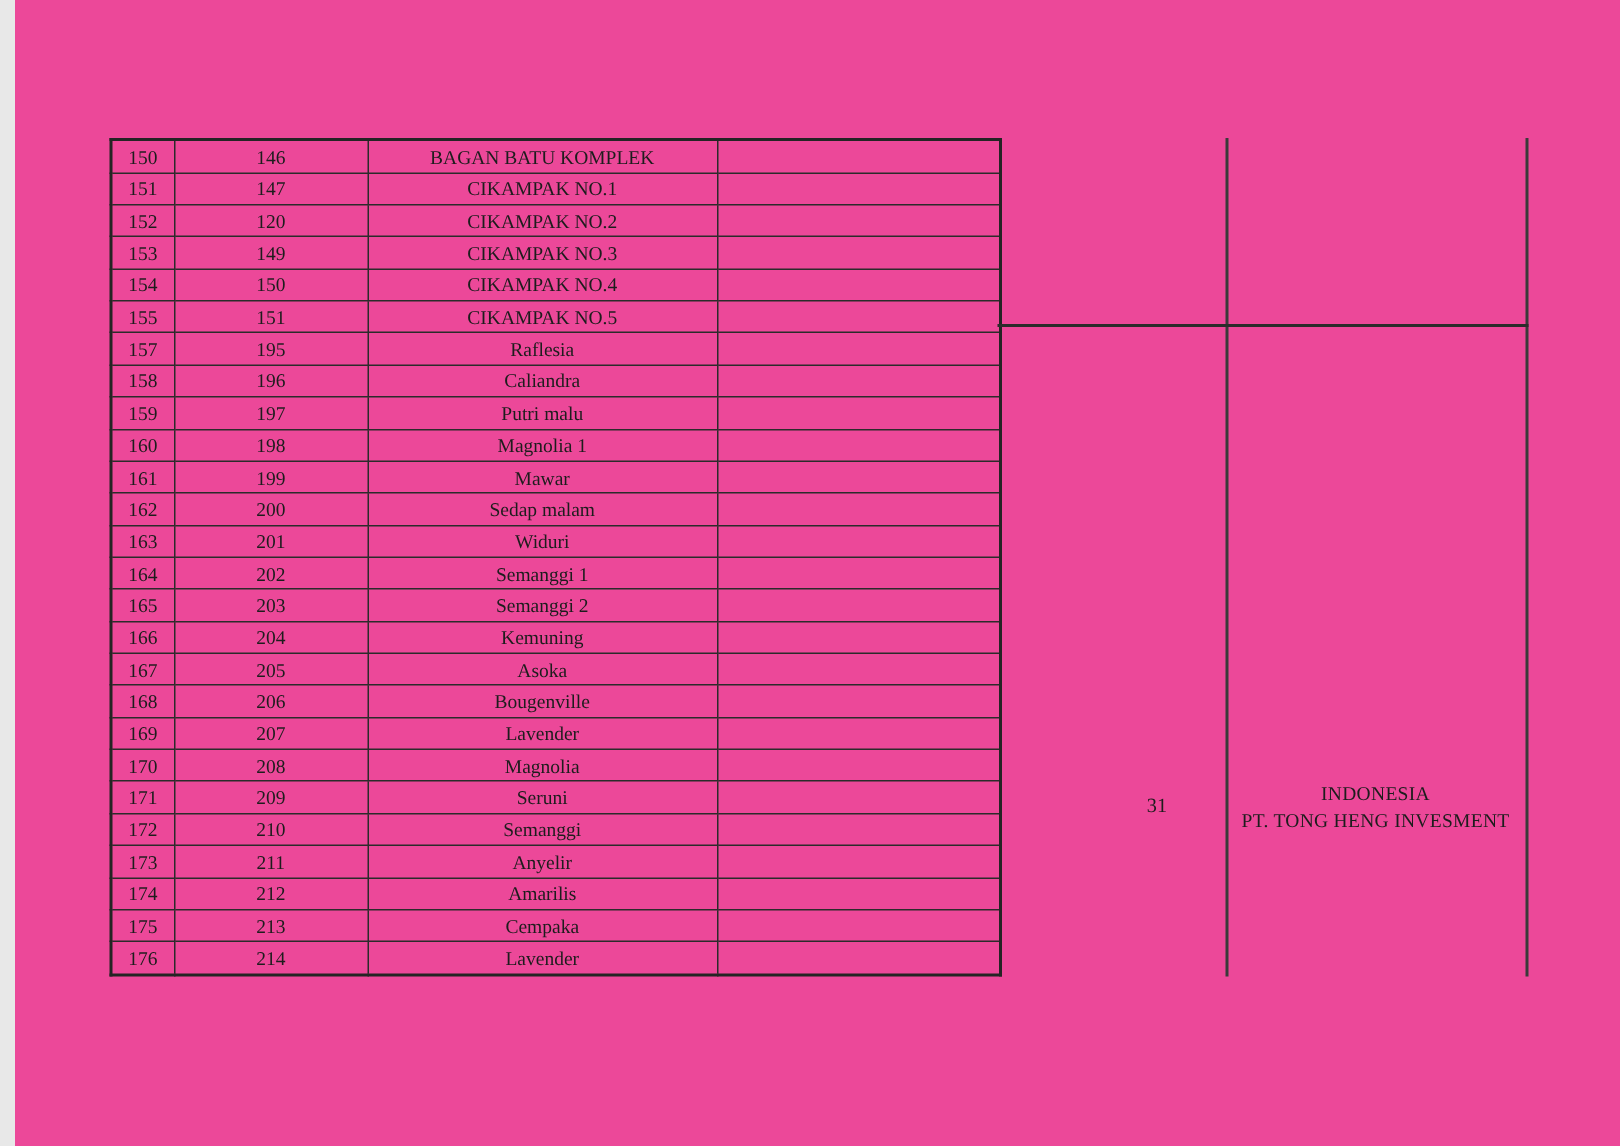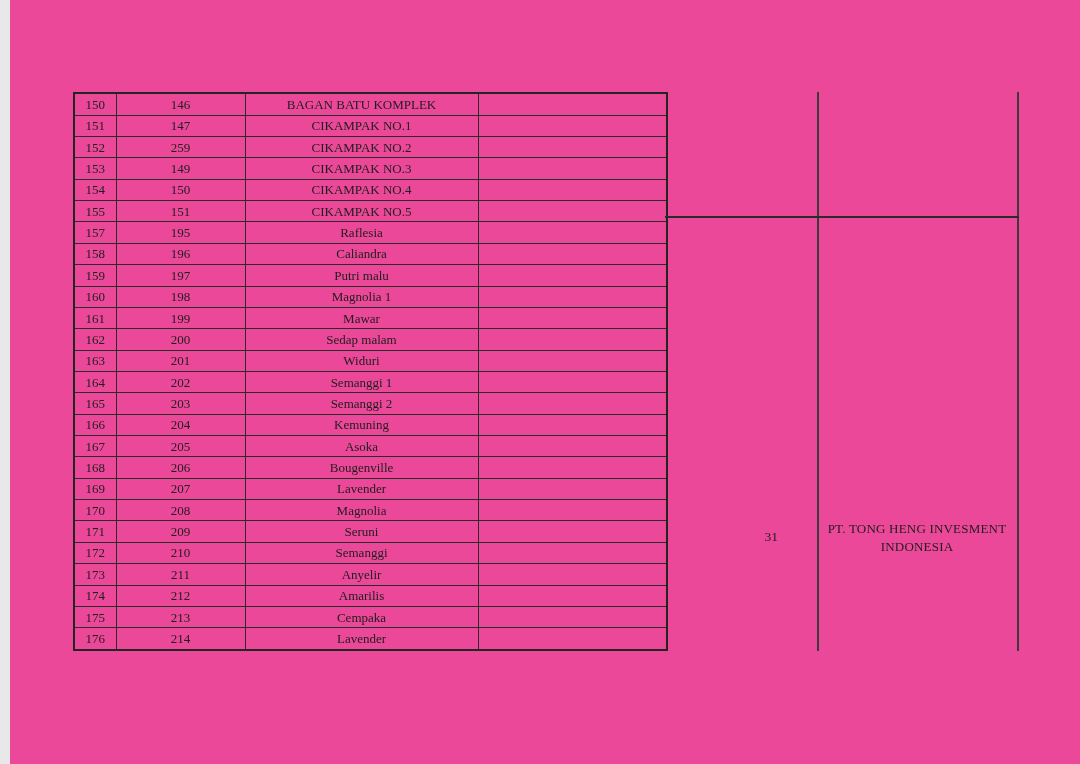--- a/index.html
+++ b/index.html
@@ -97,21 +97,21 @@
         <td></td>
       </tr>
         <tr>
         <td>151</td>
         <td>147</td>
         <td>CIKAMPAK NO.1</td>
         <td></td>
       </tr>
         <tr>
         <td>152</td>
-        <td>259</td>
+        <td>120</td>
         <td>CIKAMPAK NO.2</td>
         <td></td>
       </tr>
         <tr>
         <td>153</td>
         <td>149</td>
         <td>CIKAMPAK NO.3</td>
         <td></td>
       </tr>
         <tr>
@@ -251,17 +251,17 @@
 
   <div class="vline vline-1"></div>
   <div class="vline vline-2"></div>
   <div class="hline-section"></div>
 
   <div class="index-cell">
     <span>31</span>
   </div>
 
   <div class="company-cell">
+    <div>INDONESIA</div>
     <div>PT. TONG HENG INVESMENT</div>
-    <div>INDONESIA</div>
   </div>
 
 </div>
 
 </body></html>

